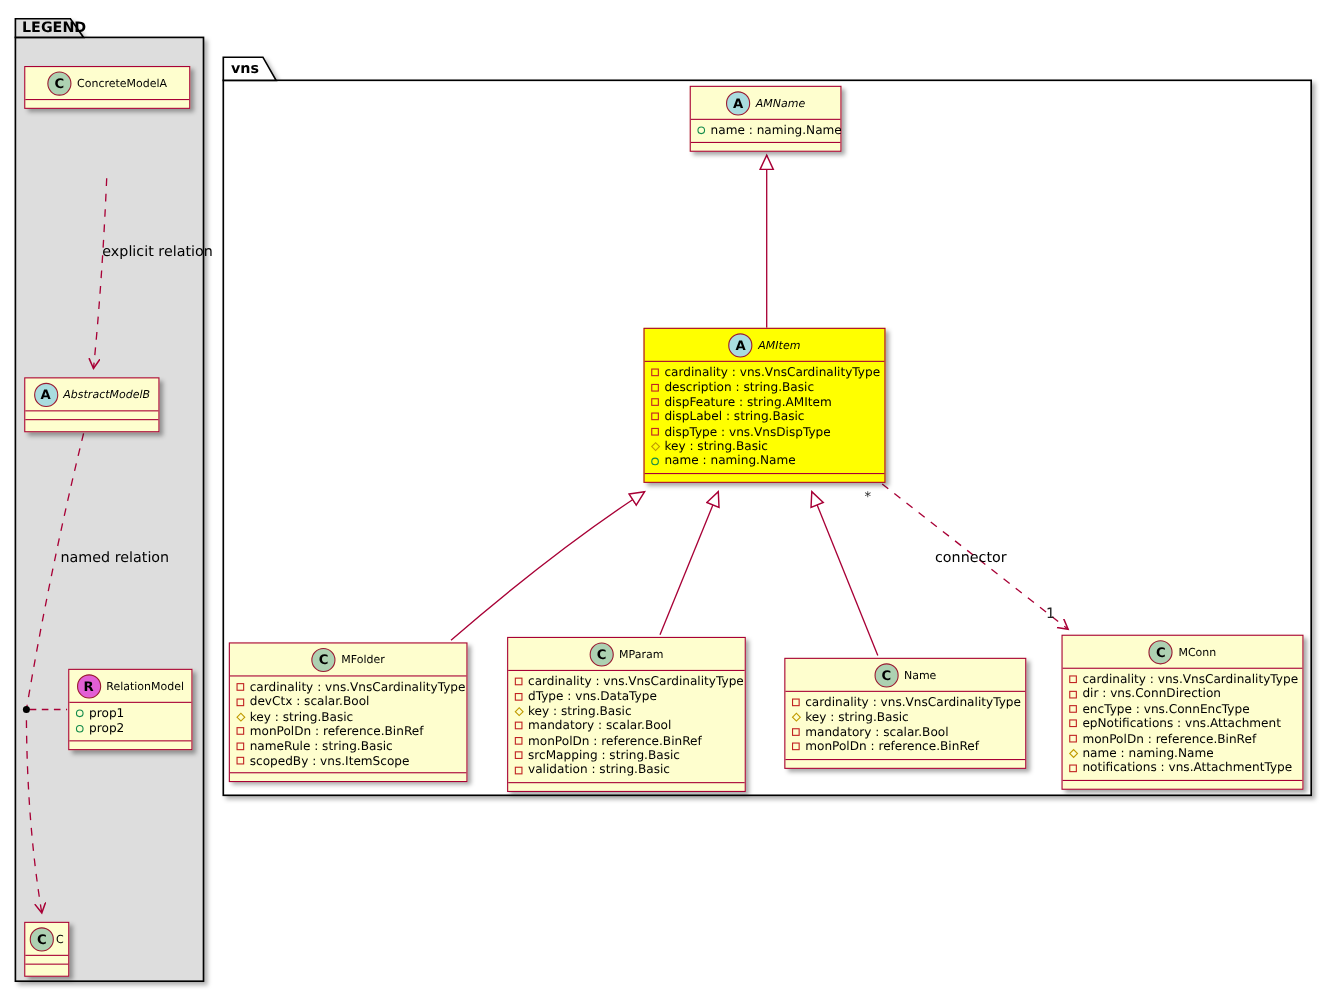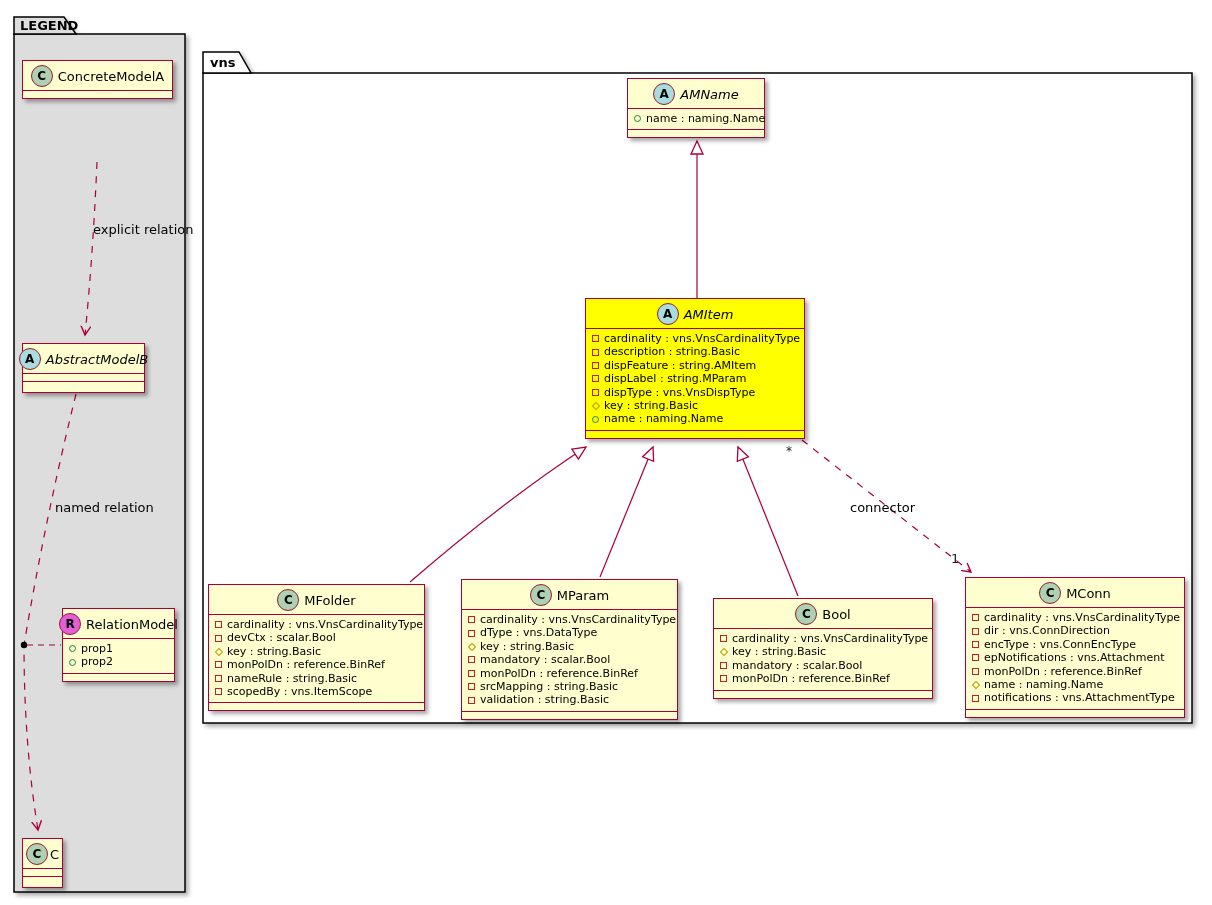--- a/index.html
+++ b/index.html
@@ -26,21 +26,21 @@
   }
   .spot {
     width:20px; height:20px; border-radius:50%;
     border:1px solid #9A1B32; flex:none;
     display:flex; align-items:center; justify-content:center;
     font-weight:bold; font-size:12px; font-style:normal;
   }
   .spot-c { background:#ADD1B2; }
   .spot-a { background:#A9DCDF; }
   .spot-r { background:#E25FD5; }
-  .cname { font-size:13px; }
+  .cname { font-size:10px; }
   .abstract .cname { font-style:italic; }
   .attrs { padding:3px 5px 4px 5px; border-bottom:1.2px solid #A80036; }
   .row { display:flex; align-items:center; line-height:13.4px; white-space:nowrap; font-size:11px; }
   .fi { width:9px; height:9px; margin-right:4px; position:relative; flex:none; }
   .fi[data-icon="circle"]::before  { content:""; position:absolute; inset:1px; border:1.2px solid #128A4A; border-radius:50%; }
   .fi[data-icon="square"]::before  { content:""; position:absolute; inset:1px; border:1.2px solid #C02222; }
   .fi[data-icon="diamond"]::before { content:""; position:absolute; inset:1.5px; border:1.2px solid #C09A00; transform:rotate(45deg); }
   .fi[data-icon="triangle"]::before{ content:"△"; position:absolute; top:-2px; left:-1px; color:#2E6DA4; font-size:10px; line-height:12px; }
   .esect { height:7px; }
   .esect + .esect { border-top:1.2px solid #A80036; height:10px; }
@@ -168,21 +168,21 @@
       <div class="row">
         <span class="fi" data-icon="square"></span>
         <span>description : string.Basic</span>
       </div>
       <div class="row">
         <span class="fi" data-icon="square"></span>
         <span>dispFeature : string.AMItem</span>
       </div>
       <div class="row">
         <span class="fi" data-icon="square"></span>
-        <span>dispLabel : string.MParam</span>
+        <span>dispLabel : string.Basic</span>
       </div>
       <div class="row">
         <span class="fi" data-icon="square"></span>
         <span>dispType : vns.VnsDispType</span>
       </div>
       <div class="row">
         <span class="fi" data-icon="diamond"></span>
         <span>key : string.Basic</span>
       </div>
       <div class="row">
@@ -261,21 +261,21 @@
         <span class="fi" data-icon="square"></span>
         <span>validation : string.Basic</span>
       </div>
     </div>
     <div class="esect"></div>
   </div>
 
   <div class="cls" style="left:713px; top:598px; width:220px;">
     <div class="hdr">
       <span class="spot spot-c">C</span>
-      <span class="cname">Bool</span>
+      <span class="cname">Name</span>
     </div>
     <div class="attrs">
       <div class="row">
         <span class="fi" data-icon="square"></span>
         <span>cardinality : vns.VnsCardinalityType</span>
       </div>
       <div class="row">
         <span class="fi" data-icon="diamond"></span>
         <span>key : string.Basic</span>
       </div>

